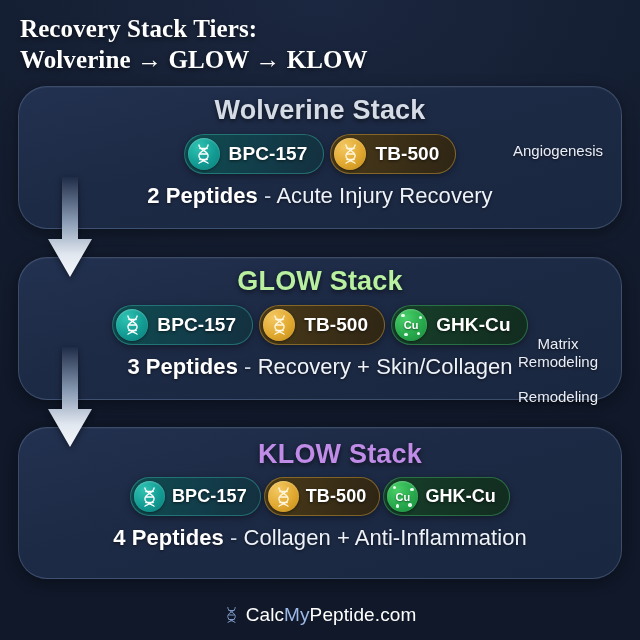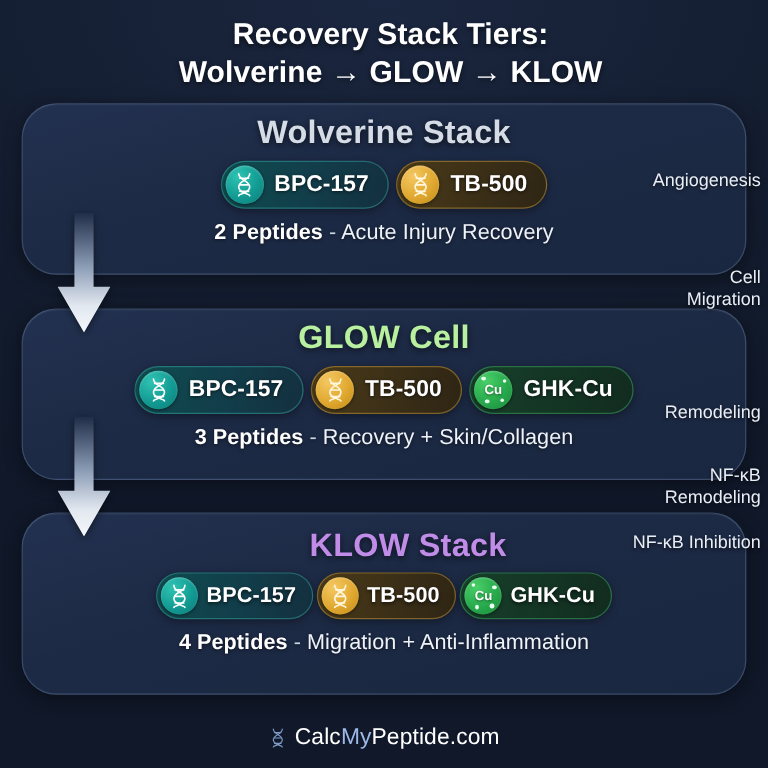--- a/index.html
+++ b/index.html
@@ -9,22 +9,22 @@
     background:#131c2e;
     background-image:
       radial-gradient(ellipse 120% 70% at 50% 0%, #1b2740 0%, #131c2e 55%, #101829 100%);
     color:#ffffff;
     overflow:hidden;
     position:relative;
   }
 
   
   .title-block{
-    padding:14px 20px 10px 31px;
-    text-align:center;
+    padding:14px 20px 10px 20px;
+    font-family:Liberation Serif, serif;
   }
   .title-line{
     font-size:25px;
     font-weight:bold;
     letter-spacing:.1px;
     line-height:1.22;
     color:#ffffff;
     text-shadow:0 2px 4px rgba(0,0,0,.55);
   }
 
@@ -115,41 +115,41 @@
     text-shadow:0 1px 2px rgba(0,0,0,.5);
   }
   .cu-ico i{ position:absolute; width:3.4px;height:3.4px;border-radius:50%;background:#eafff0; }
   .cu-ico i.d1{ top:2px;  left:3px; }
   .cu-ico i.d2{ top:4px;  right:2px; }
   .cu-ico i.d3{ bottom:3px;right:4px; }
   .cu-ico i.d4{ bottom:2px;left:6px; }
 
   .card-sub{
     text-align:center;
-    font-size:18px;
+    font-size:22px;
     color:#eef3fa;
     margin-top:9px;
     text-shadow:0 1px 3px rgba(0,0,0,.55);
     letter-spacing:.05px;
   }
   .card-sub b{ font-weight:bold; color:#ffffff; }
   .card-sub span.dash{ color:#cbd6e5; font-weight:normal; }
 
   
   .arrow{ position:absolute; width:44px; height:100px; z-index:5; }
   .arrow svg{ width:100%; height:100%; display:block;
               filter:drop-shadow(0 2px 3px rgba(0,0,0,.45)); }
   .arrow-1{ left:48px; top:92px; }
   .arrow-2{ left:48px; top:262px; }
 
   
   .side{
     position:absolute;
     right:6px;
-    text-align:right;
+    text-align:center;
     font-size:15px;
     color:#e9eef6;
     line-height:1.2;
     text-shadow:0 1px 3px rgba(0,0,0,.6);
     width:152px;
     z-index:6;
   }
   .s1{ top:57px; }
   .s2{ top:138px; }
   .s3{ top:250px; }
@@ -242,21 +242,21 @@
         <span class="plabel">TB-500</span>
       </div>
 
     </div>
     <div class="card-sub">
       <b>2 Peptides</b><span class="dash"> - </span><span>Acute Injury Recovery</span>
     </div>
   </div>
 
   <div class="card card-2">
-    <div class="stack-title" style="color:#b8f0a0">GLOW Cell</div>
+    <div class="stack-title" style="color:#b8f0a0">GLOW Stack</div>
     <div class="pill-row">
 
       <div class="pill p-bpc">
         <span class="badge">
           <svg class="dna" viewBox="0 0 20 24">
               <path d="M5 2 C5 8, 15 8, 15 14 C15 20, 5 20, 5 22"></path>
               <path d="M15 2 C15 8, 5 8, 5 14 C5 20, 15 20, 15 22"></path>
               <path d="M6 6 H14"></path>
               <path d="M6 12 H14"></path>
               <path d="M6 18 H14"></path>
@@ -336,40 +336,33 @@
               <i class="d4"></i>
             <span class="cu-text">Cu</span>
           </span>
         </span>
         <span class="plabel">GHK-Cu</span>
       </div>
 
 
     </div>
     <div class="card-sub">
-      <b>4 Peptides</b><span class="dash"> - </span><span>Migration + Anti-Inflammation</span>
+      <b>4 Peptides</b><span class="dash"> - </span><span>Collagen + Anti-Inflammation</span>
     </div>
   </div>
 
   <div class="side s1">
     <span>Angiogenesis</span>
   </div>
-  <div class="side s2">
-    <div>Cell</div>
-    <div>Migration</div>
-  </div>
   <div class="side s3">
+    <div>Matrix</div>
     <div>Remodeling</div>
   </div>
   <div class="side s4">
-    <div>NF-κB</div>
     <div>Remodeling</div>
-  </div>
-  <div class="side s5">
-    <span>NF-κB Inhibition</span>
   </div>
 
 </div>
 
 <div class="footer">
   <span>
     <svg class="foot-dna" viewBox="0 0 20 24">
         <path d="M5 2 C5 8, 15 8, 15 14 C15 20, 5 20, 5 22"></path>
         <path d="M15 2 C15 8, 5 8, 5 14 C5 20, 15 20, 15 22"></path>
         <path d="M6.5 6 H13.5"></path>

